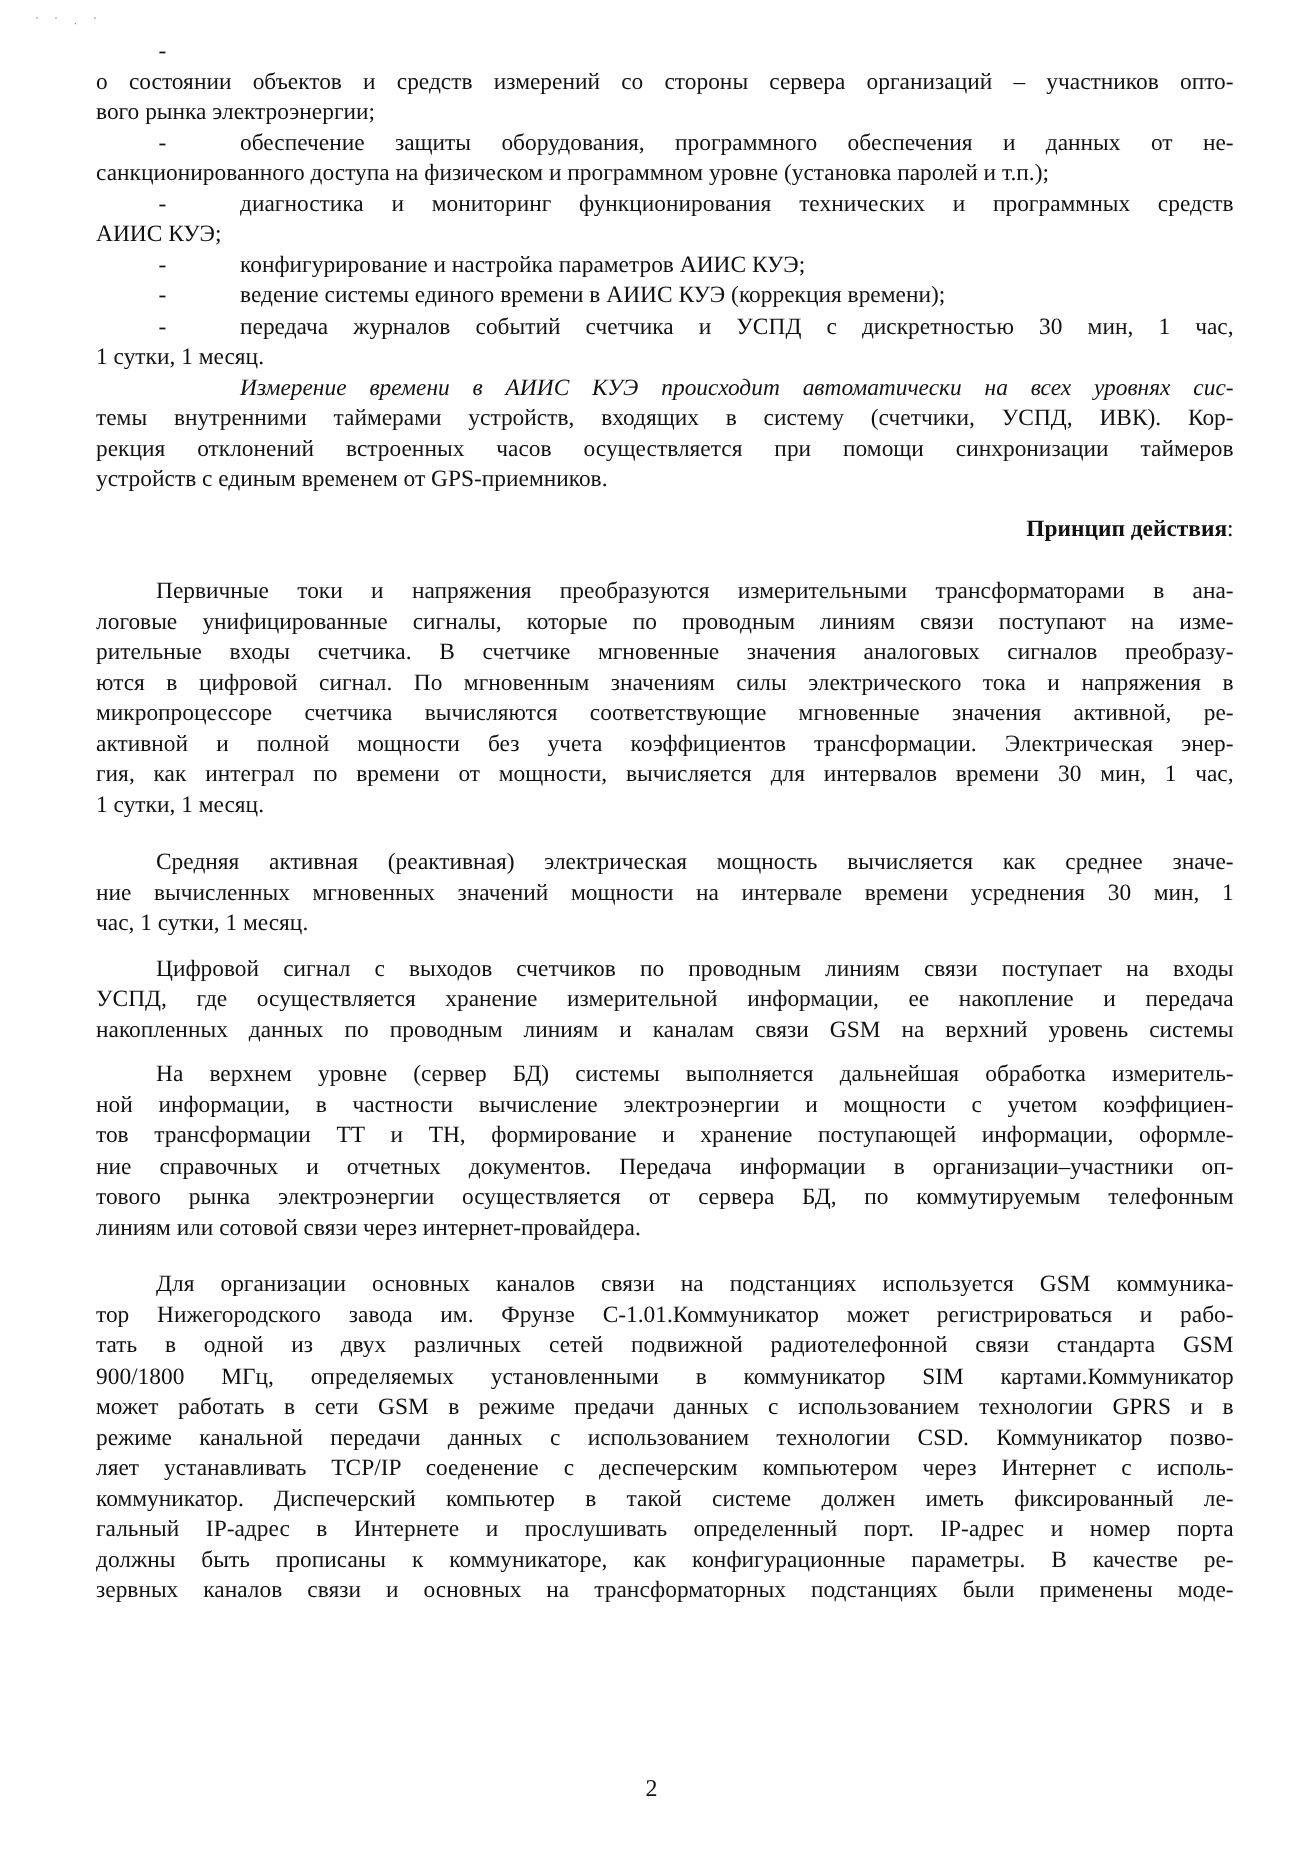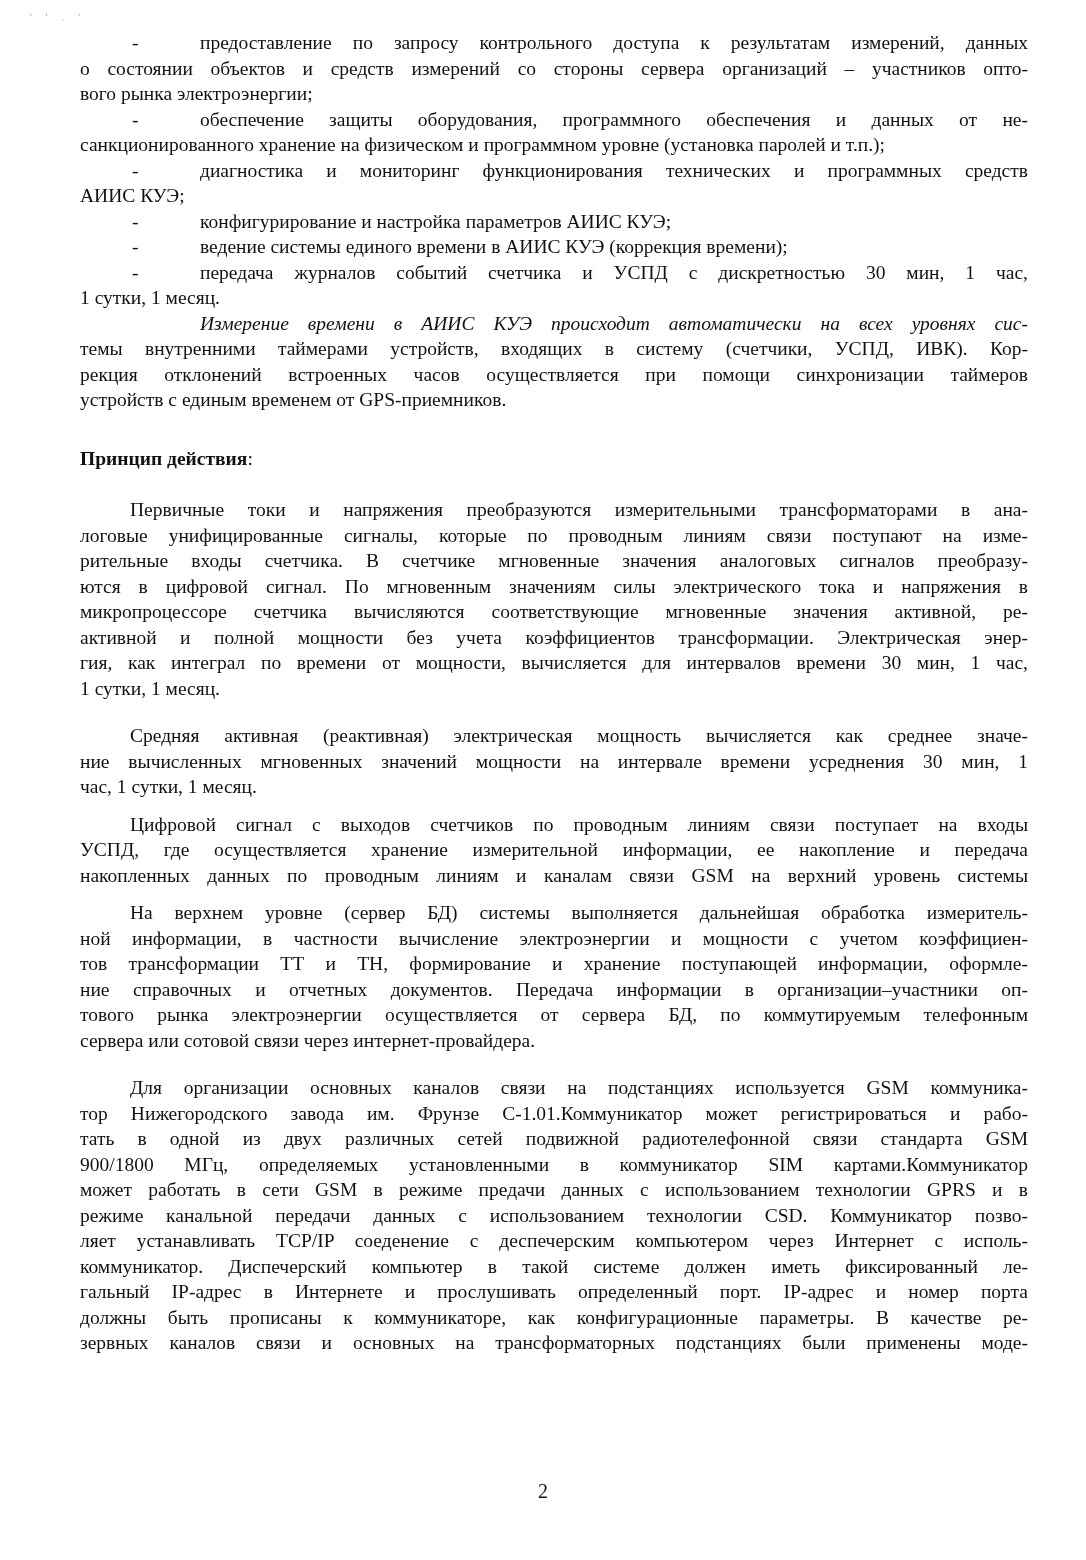--- a/index.html
+++ b/index.html
@@ -14,53 +14,52 @@
     font-size: 19.5px; line-height: 25.5px; height: 25.5px;
     white-space: nowrap; overflow: visible;
     text-align: justify; text-align-last: justify;
   }
   .line.last { text-align-last: left; }
   .bullet-line { position: relative; padding-left: 120px; }
   .bullet-line .dash { position: absolute; left: 52px; top: 0; }
   .indent-big { padding-left: 120px; font-style: italic; }
   .indent { padding-left: 50px; font-family: Liberation Serif, serif; }
   .heading {
-    font-weight: bold; text-align: left; font-size: 19.5px; line-height: 25.5px;
-    margin-top: 33px; margin-bottom: 26px;
+    font-weight: bold; text-align: right; font-size: 19.5px; line-height: 25.5px;
+    margin-top: 16px; margin-bottom: 26px;
   }
   .heading .colon { font-weight: normal; }
   .gap { height: 22px; }
   .gap-sm { height: 12px; }
   .page-number {
     position: absolute; left: 0; width: 1086px; top: 1480px;
     text-align: center; font-size: 20px;
   }
 </style>
 </head>
 <body>
 
 <div class="scan-marks">' ' . '</div>
 
 <div class="page">
 
   <div>
     <div class="line bullet-line">
       <span class="dash">-</span>
-      <span>предоставление по запросу контрольного доступа к результатам измерений, данных</span>
     </div>
     <div class="line">о состоянии объектов и средств измерений со стороны сервера организаций – участников опто-</div>
     <div class="line last">вого рынка электроэнергии;</div>
   </div>
 
   <div>
     <div class="line bullet-line">
       <span class="dash">-</span>
       <span>обеспечение защиты оборудования, программного обеспечения и данных от не-</span>
     </div>
-    <div class="line last">санкционированного хранение на физическом и программном уровне (установка паролей и т.п.);</div>
+    <div class="line last">санкционированного доступа на физическом и программном уровне (установка паролей и т.п.);</div>
   </div>
 
   <div>
     <div class="line bullet-line">
       <span class="dash">-</span>
       <span>диагностика и мониторинг функционирования технических и программных средств</span>
     </div>
     <div class="line last">АИИС КУЭ;</div>
   </div>
 
@@ -120,21 +119,21 @@
     <div class="line">накопленных данных по проводным линиям и каналам связи GSM на верхний уровень системы</div>
   </div>
   <div class="gap-sm"></div>
 
   <div>
     <div class="line indent">На верхнем уровне (сервер БД) системы выполняется дальнейшая обработка измеритель-</div>
     <div class="line">ной информации, в частности вычисление электроэнергии и мощности с учетом коэффициен-</div>
     <div class="line">тов трансформации ТТ и ТН, формирование и хранение поступающей информации, оформле-</div>
     <div class="line">ние справочных и отчетных документов. Передача информации в организации–участники оп-</div>
     <div class="line">тового рынка электроэнергии осуществляется от сервера БД, по коммутируемым телефонным</div>
-    <div class="line last">сервера или сотовой связи через интернет-провайдера.</div>
+    <div class="line last">линиям или сотовой связи через интернет-провайдера.</div>
   </div>
   <div class="gap"></div>
 
   <div>
     <div class="line indent">Для организации основных каналов связи на подстанциях используется GSM коммуника-</div>
     <div class="line">тор Нижегородского завода им. Фрунзе С-1.01.Коммуникатор может регистрироваться и рабо-</div>
     <div class="line">тать в одной из двух различных сетей подвижной радиотелефонной связи стандарта GSM</div>
     <div class="line">900/1800 МГц, определяемых установленными в коммуникатор SIM картами.Коммуникатор</div>
     <div class="line">может работать  в сети GSM в режиме предачи данных с использованием технологии GPRS  и в</div>
     <div class="line">режиме канальной передачи данных  с использованием технологии CSD. Коммуникатор позво-</div>

